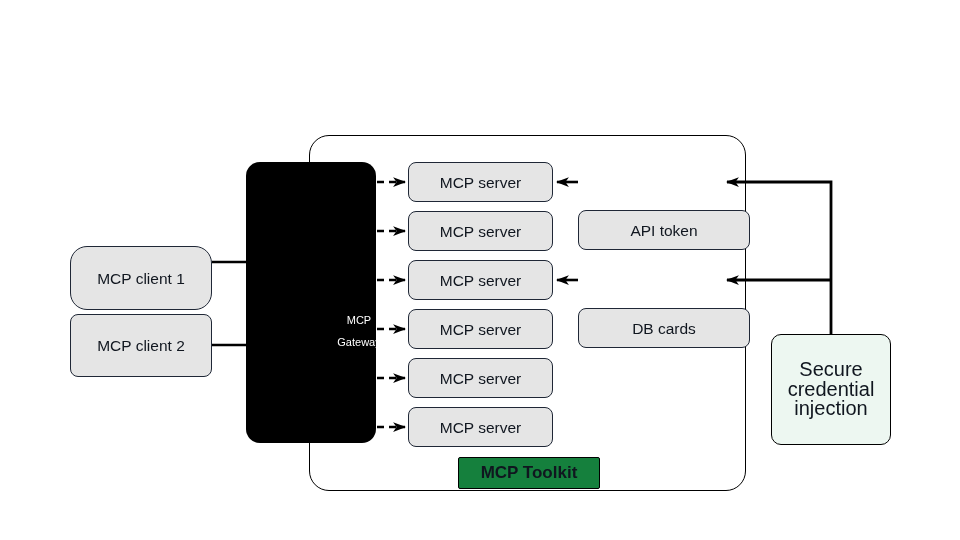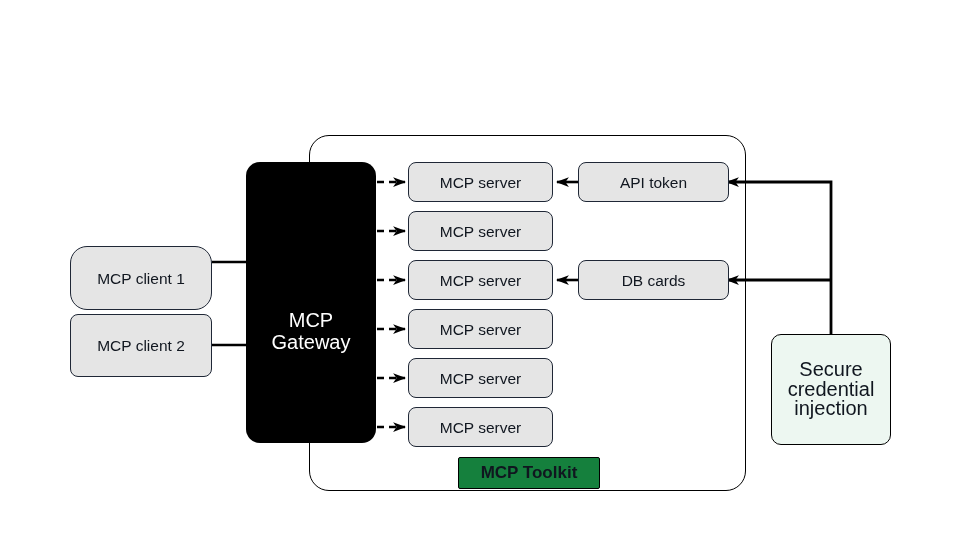--- a/index.html
+++ b/index.html
@@ -16,28 +16,28 @@
     position:absolute;display:flex;align-items:center;justify-content:center;
     text-align:center;box-sizing:border-box;font-size:15.5px;line-height:21px;
   }
   .lav{
     background:#e5e5e5;border:1.7px solid #1f2736;border-radius:8px;
   }
   .client{left:70px;width:142px;height:64px;}
   .client1{top:246px;border-radius:17px;}
   .client2{top:314px;height:63px;}
   .server{left:408px;width:145px;height:40px;}
-  .cred{left:578px;width:151px;height:40px;}
+  .cred{left:578px;width:172px;height:40px;margin-top:48px;}
   .gateway{
     left:246px;top:162px;width:130px;height:281px;background:#000;border-radius:14px;
     display:block;
   }
   .gateway .gw-label{
     position:absolute;left:0;top:147px;width:100%;text-align:center;color:#fff;
-    font-size:20px;line-height:22px;white-space:pre-line;
+    font-size:11px;line-height:22px;white-space:pre-line;padding-left:48px;
   }
   .secure{
     left:771px;top:334px;width:120px;height:111px;background:#edf7f1;
     border:1.4px solid #000;border-radius:10px;font-size:20px;line-height:19.5px;
     white-space:pre-line;
   }
   .toolkit-label{
     position:absolute;left:458px;top:457px;width:140px;height:30px;
     background:#15803d;border:1.7px solid #000;border-radius:2px;
     display:flex;align-items:center;justify-content:center;

